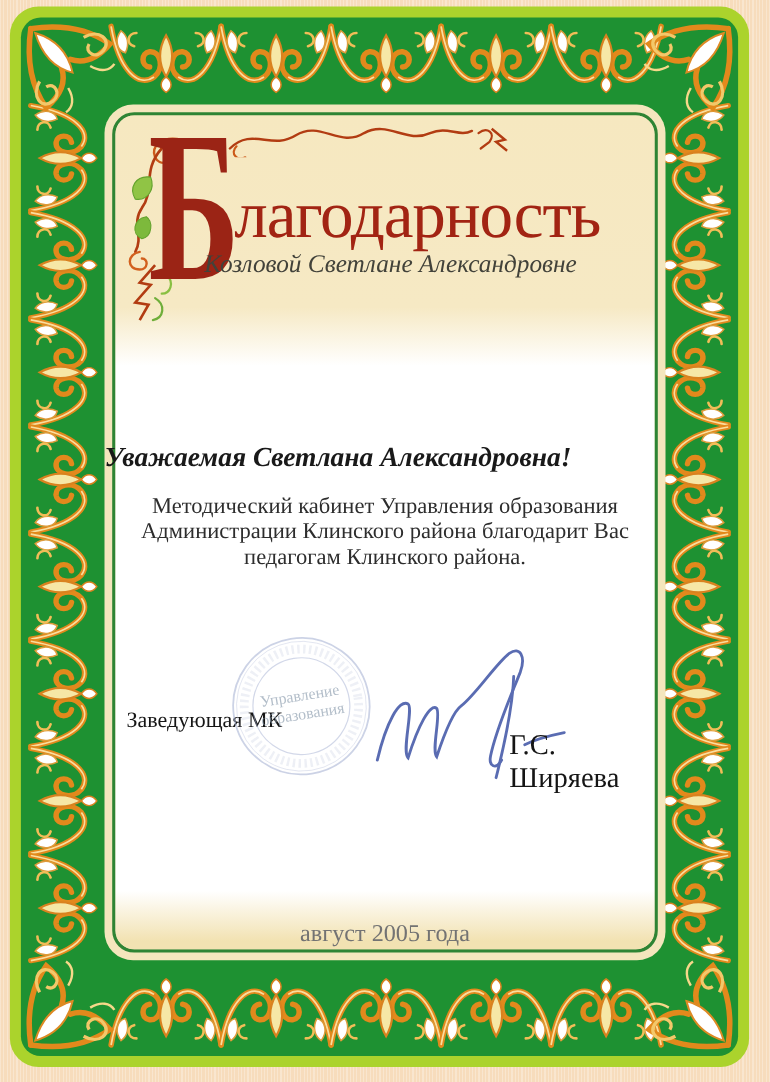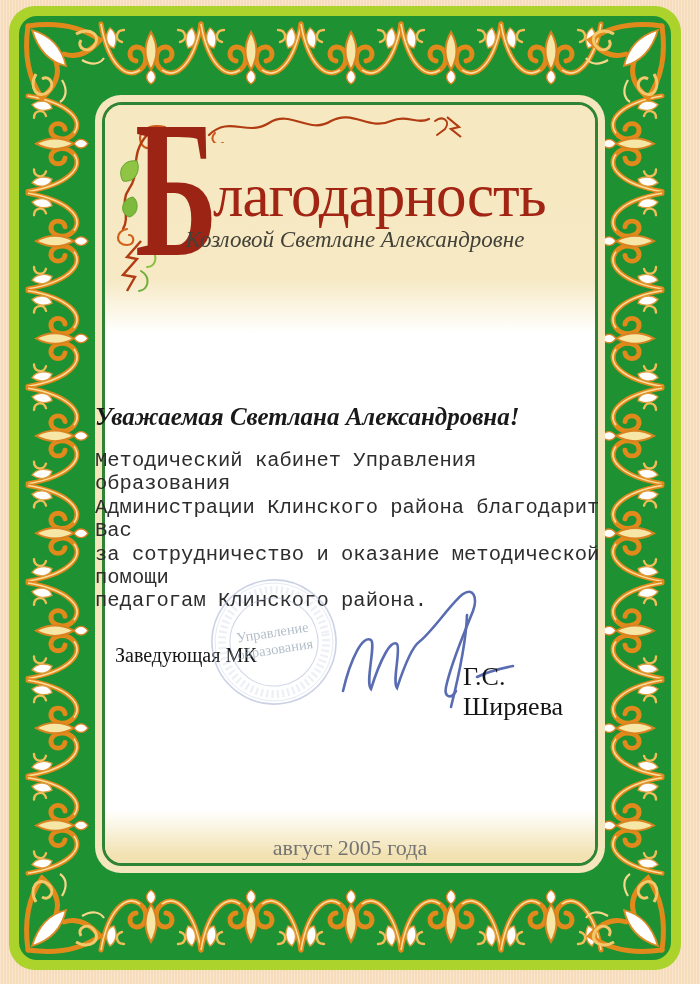--- a/index.html
+++ b/index.html
@@ -39,22 +39,22 @@
   }
   .recipient{
     position:absolute;left:55px;top:132px;width:410px;text-align:center;
     font-style:italic;font-size:23px;color:#42423a;
   }
   .salutation{
     position:absolute;left:0;top:308px;width:100%;text-align:left;
     font-weight:bold;font-style:italic;font-size:25px;color:#191919;
   }
   .body-text{
-    position:absolute;left:0;top:354px;width:100%;text-align:left;
-    font-size:20.5px;line-height:23.4px;color:#2d2d2d;font-family:Liberation Mono, monospace;
+    position:absolute;left:0;top:354px;width:100%;text-align:center;
+    font-size:20.5px;line-height:23.4px;color:#2d2d2d;
   }
   .sig-left{
     position:absolute;left:20px;top:546px;
     font-size:20px;line-height:28.5px;color:#151515;
   }
   .sig-name{position:absolute;left:368px;top:567px;font-size:26px;color:#151515;}
   .stamp-svg{position:absolute;left:102px;top:470px;}
   .signature-svg{position:absolute;left:210px;top:488px;}
   .date-line{
     position:absolute;left:0;top:740px;width:100%;text-align:center;
@@ -161,21 +161,20 @@
     <div class="big-initial">Б</div>
     <div class="title-rest">лагодарность</div>
 
     <div class="recipient">Козловой Светлане Александровне</div>
 
     <div class="salutation">Уважаемая Светлана Александровна!</div>
 
     <div class="body-text">
       <div>Методический кабинет Управления образования</div>
       <div>Администрации Клинского района благодарит Вас</div>
-      <div>за сотрудничество и оказание методической помощи</div>
       <div>педагогам Клинского района.</div>
     </div>
 
     <div class="sig-left">
       <div>Заведующая МК</div>
     </div>
 
     <svg class="stamp-svg" width="155" height="155" viewBox="0 0 155 155">
       <g transform="rotate(-9 77 77)" opacity="0.8">
         <circle cx="77" cy="77" r="62" fill="none" stroke="#a9b4d4" stroke-width="1.6" opacity="0.75"></circle>

